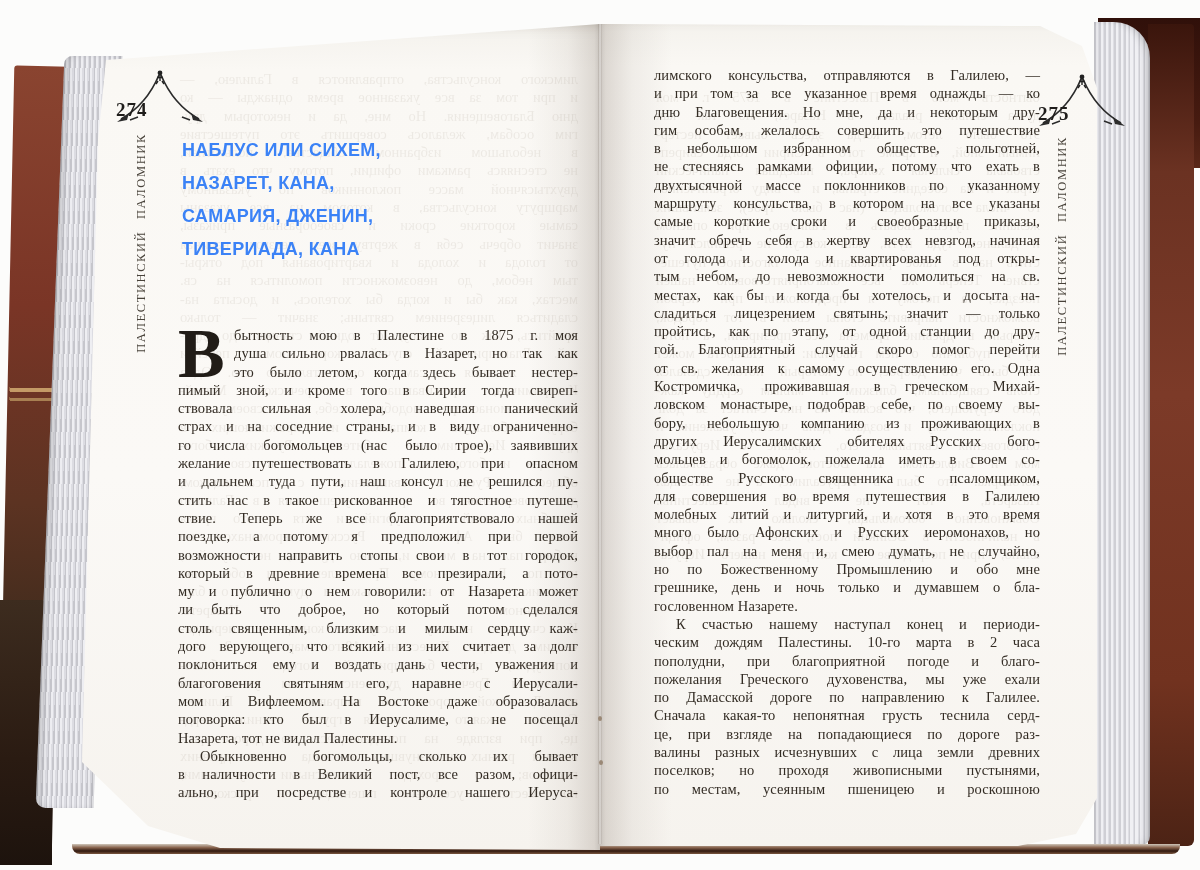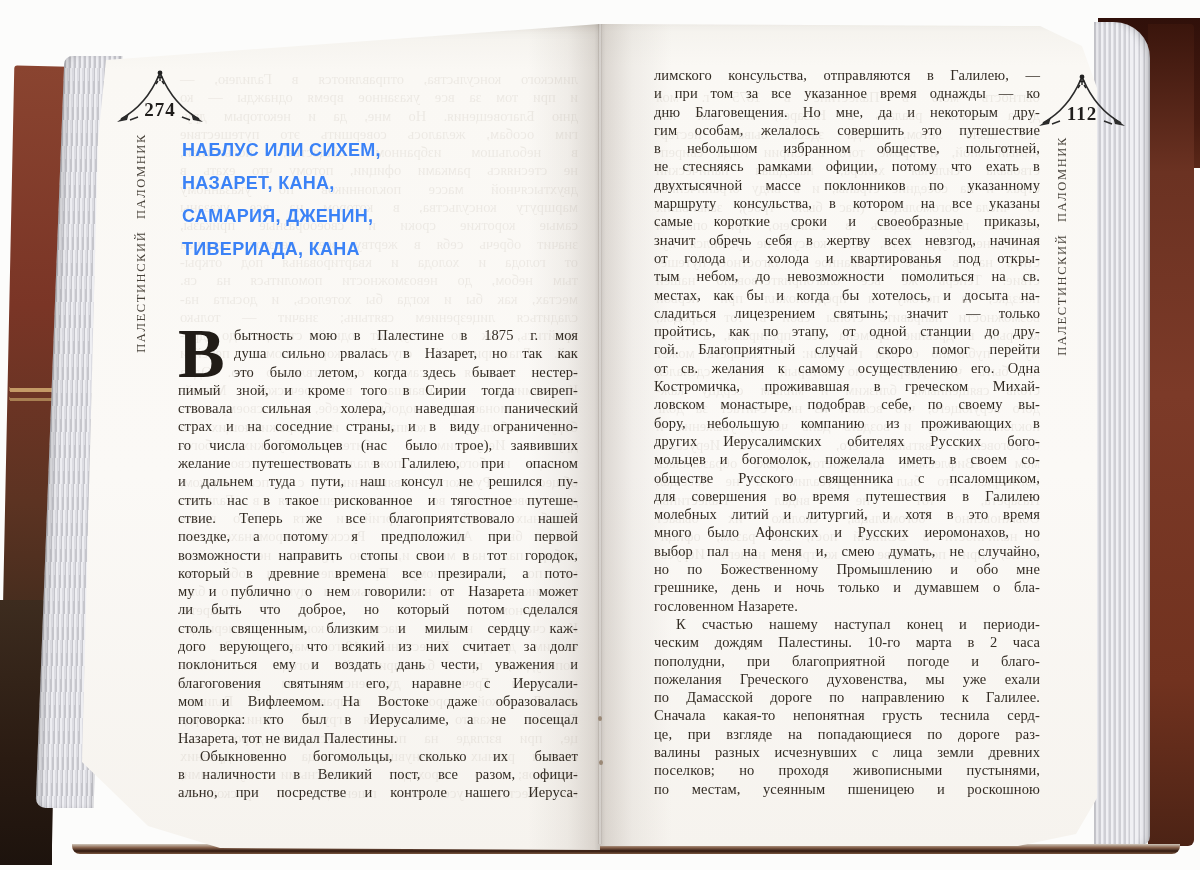--- a/index.html
+++ b/index.html
@@ -44,21 +44,21 @@
       box-shadow:inset 0 12px 14px -12px rgba(90,80,60,.45);}
   .page-right::before{content:"";position:absolute;left:0;top:0;width:72px;height:100%;
       background:linear-gradient(270deg,rgba(70,50,35,0) 0%,rgba(70,50,35,.06) 55%,rgba(70,50,35,.16) 92%,rgba(40,25,15,.22) 100%);}
   .gutter-line{position:absolute;left:598px;top:24px;width:4px;height:820px;
       background:linear-gradient(90deg,rgba(60,40,25,.18),rgba(255,255,255,.4),rgba(60,40,25,.14));}
   .stitch{position:absolute;width:4px;height:5px;border-radius:50%;background:#9a8876;}
 
   
   .badge{position:absolute;width:88px;height:58px;}
   .badge svg{position:absolute;left:0;top:0;}
-  .badge-num{position:absolute;left:0;right:0;top:31px;text-align:center;
+  .badge-num{position:absolute;left:0;right:0;top:31px;
       font:600 19px "Liberation Serif",serif;color:#1f1d1b;letter-spacing:1px;}
   .margin-text{position:absolute;width:224px;height:18px;text-align:center;
       transform:rotate(-90deg);font-family:"Liberation Serif",serif;font-size:12.5px;
       letter-spacing:1.6px;word-spacing:7px;color:#48423a;white-space:nowrap;}
 
   
   .heading{position:absolute;left:182px;top:134px;width:410px;
       font-family:"Liberation Sans",sans-serif;font-weight:bold;font-size:18px;
       line-height:33px;color:#3b82f6;letter-spacing:.3px;}
   .body{position:absolute;font-size:14.5px;line-height:18.3px;color:#332c24;letter-spacing:.1px;}
@@ -225,21 +225,21 @@
   <div class="badge" style="left:1038px;top:72px">
     <svg width="88" height="58" viewBox="0 0 88 58">
       <path d="M43 7 C 35 26, 21 42, 5 51" fill="none" stroke="#2b2b2b" stroke-width="1.7"></path>
       <path d="M45 7 C 53 26, 67 42, 83 51" fill="none" stroke="#2b2b2b" stroke-width="1.7"></path>
       <polygon points="1,54 13,45 11,52" fill="#2b2b2b"></polygon>
       <polygon points="87,54 75,45 77,52" fill="#2b2b2b"></polygon>
       <circle cx="44" cy="5" r="2.4" fill="#222"></circle>
       <path d="M44 7 L44 13 M41 9.5 L47 9.5 M42 13 l-2 3 M46 13 l2 3" stroke="#222" stroke-width="1.4" fill="none"></path>
       <path d="M22 49 L14 52 M66 49 L74 52" stroke="#2b2b2b" stroke-width="1.4"></path>
     </svg>
-    <div class="badge-num">112</div>
+    <div class="badge-num">275</div>
   </div>
   <div class="margin-text" style="left:952px;top:237px">ПАЛЕСТИНСКИЙ ПАЛОМНИК</div>
   <div class="body body-right" id="body-right">
       <div class="para">
         <div class="bline">лимского консульства, отправляются в Галилею, —</div>
         <div class="bline">и при том за все указанное время однажды — ко</div>
         <div class="bline">дню Благовещения. Но мне, да и некоторым дру-</div>
         <div class="bline">гим особам, желалось совершить это путешествие</div>
         <div class="bline">в небольшом избранном обществе, польготней,</div>
         <div class="bline">не стесняясь рамками официи, потому что ехать в</div>

